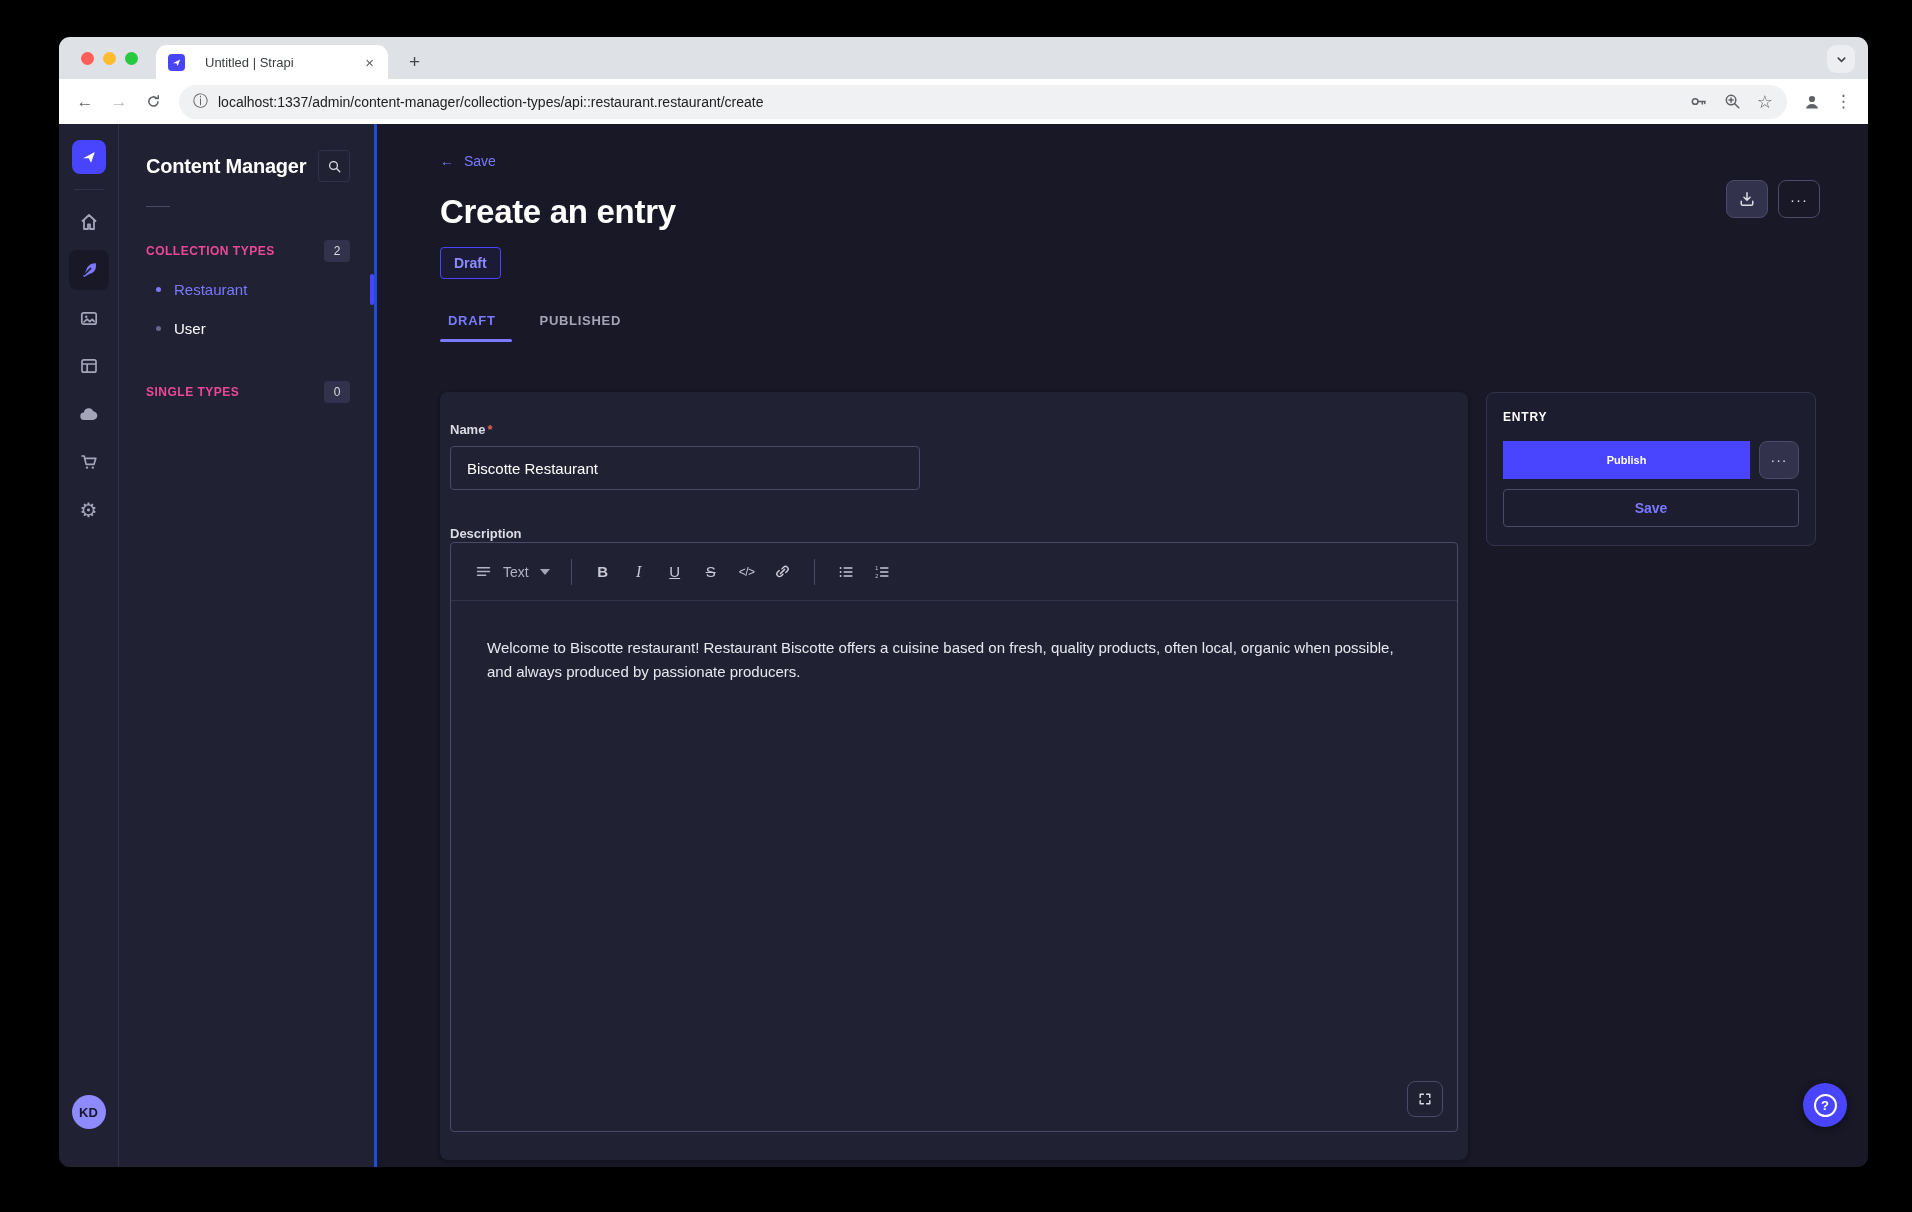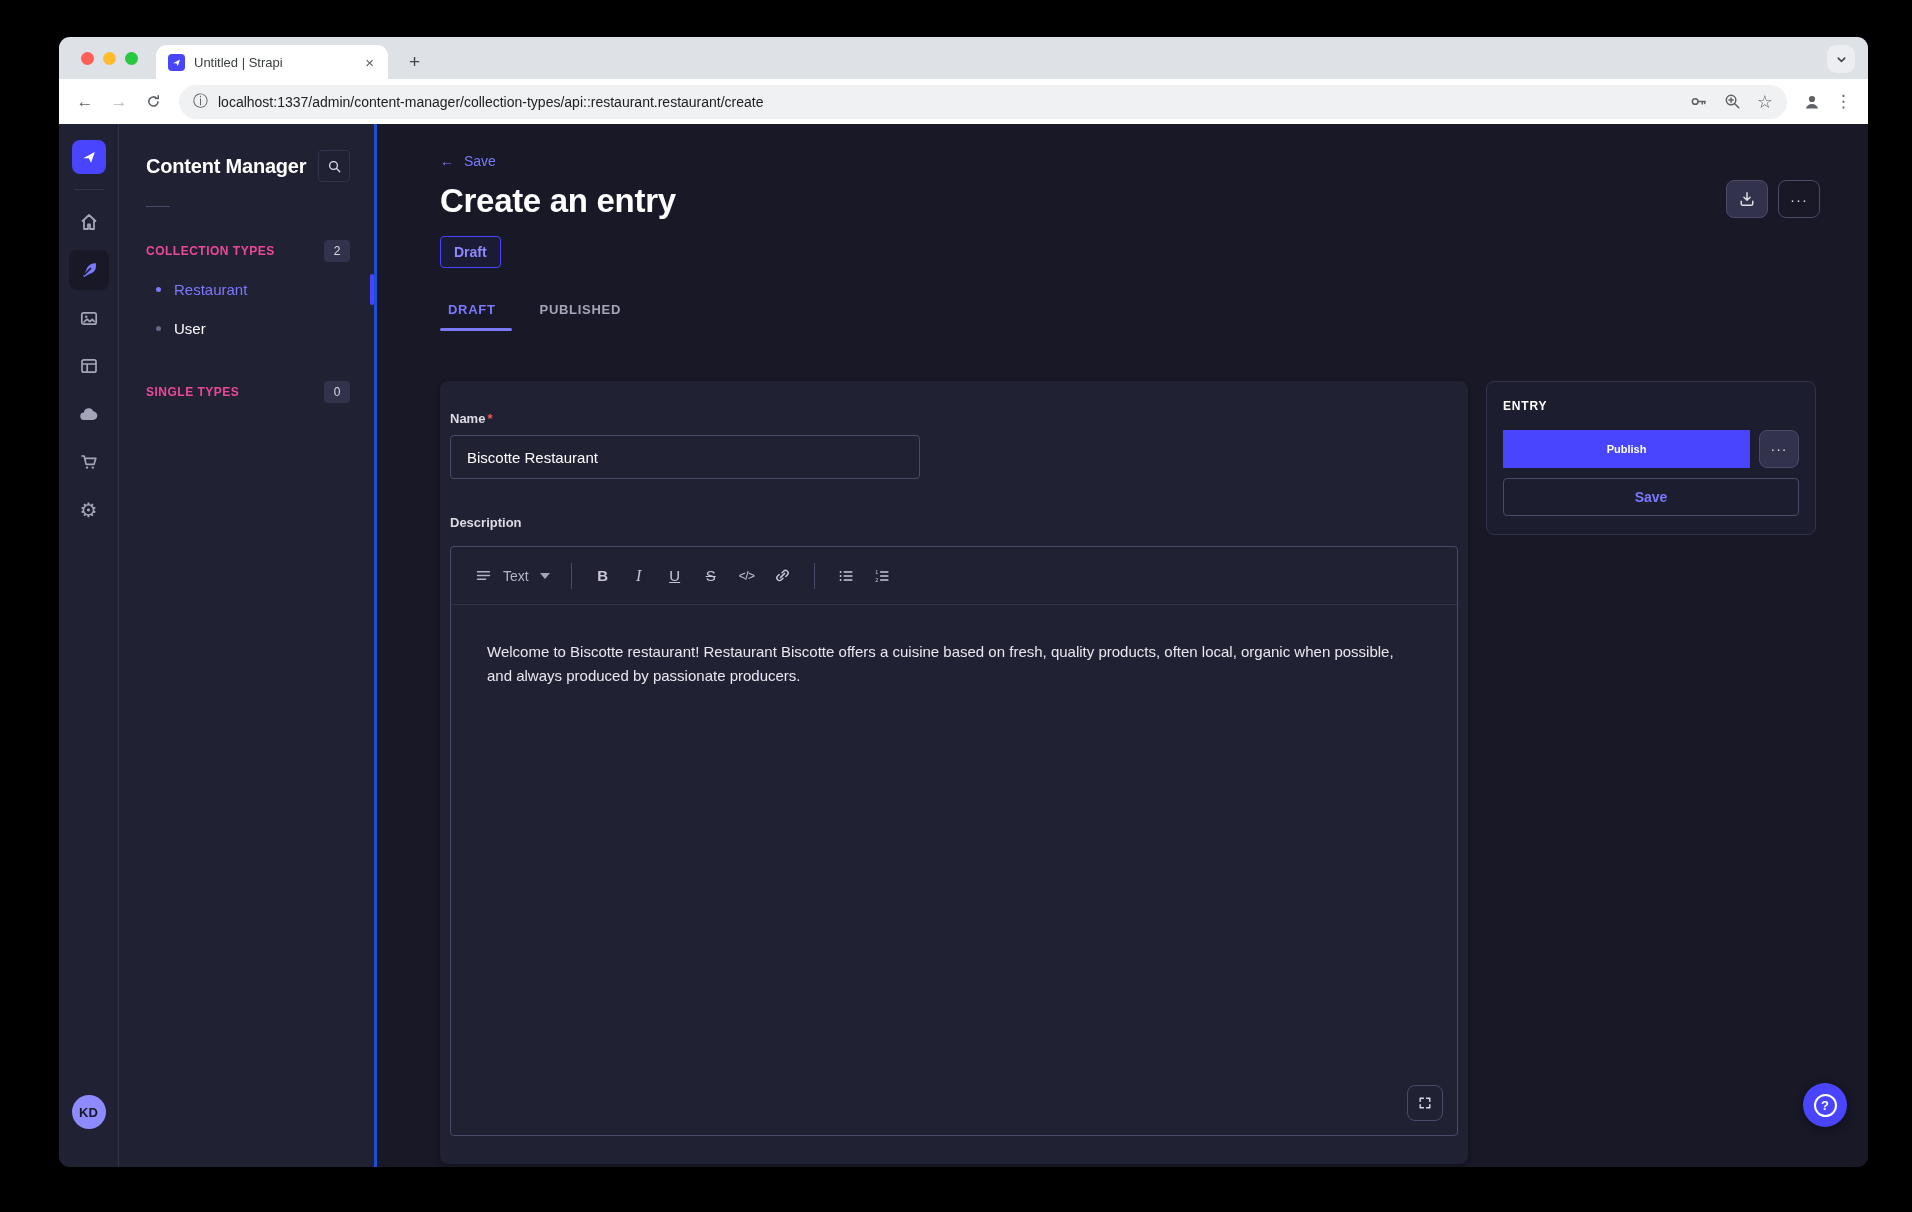--- a/index.html
+++ b/index.html
@@ -7,21 +7,21 @@
   body{background:#000;font-family:"Liberation Sans",sans-serif;position:relative;overflow:hidden}
   svg{display:block}
 
   .window{position:absolute;left:59px;top:37px;width:1809px;height:1130px;border-radius:11px;overflow:hidden;background:#181826}
 
   
   .tabstrip{height:42px;background:#dee1e6;position:relative}
   .traffic{position:absolute;left:22px;top:15px;display:flex;gap:9px}
   .dot{width:13px;height:13px;border-radius:50%}
   .dot.red{background:#ff5f57}.dot.yellow{background:#febc2e}.dot.green{background:#28c840}
-  .tab{position:absolute;left:97px;bottom:0;width:232px;height:34px;background:#fff;border-radius:11px 11px 0 0;display:flex;align-items:center;padding:0 12px;gap:9px}
+  .tab{position:absolute;left:97px;bottom:0;width:232px;height:34px;background:#fff;border-radius:11px 11px 0 0;display:flex;align-items:center;padding:0 12px;gap:20px}
   .favicon{width:17px;height:17px;border-radius:4px;background:#4945ff;display:grid;place-items:center;flex:none}
   .tab-title{font-size:13px;color:#3c4043;flex:1;white-space:nowrap;overflow:hidden}
   .tab-close{color:#5f6368;font-size:15px;line-height:1;padding:2px}
   .newtab{position:absolute;left:342px;bottom:4px;width:27px;height:27px;border-radius:50%;display:grid;place-items:center;font-size:19px;color:#45474a}
   .tab-chevron{position:absolute;right:13px;top:8px;width:28px;height:28px;background:#eceef1;border-radius:9px;display:grid;place-items:center;color:#45474a}
   .toolbar{height:45px;background:#fff;display:flex;align-items:center;padding:0 10px;gap:2px}
   .navbtn{width:32px;height:32px;border-radius:50%;display:grid;place-items:center;font-size:17px;color:#5f6368}
   .navbtn.disabled{color:#b6b9bd}
   .urlbar{flex:1;height:34px;background:#f0f1f3;border-radius:17px;display:flex;align-items:center;padding:0 14px;gap:10px;margin:0 8px}
   .info-glyph{font-size:15px;color:#5f6368}
@@ -53,38 +53,38 @@
   .count-badge{min-width:26px;height:22px;background:#32324d;border-radius:4px;color:#dcdce4;font-size:12px;display:grid;place-items:center;padding:0 7px}
   .cm-list{margin-top:8px}
   .cm-item{display:flex;align-items:center;gap:13px;padding:11px 0 11px 10px;font-size:15px;color:#fff;position:relative}
   .bullet{width:5px;height:5px;border-radius:50%;background:#666687;flex:none}
   .cm-item.active{color:#7b79ff}
   .cm-item.active .bullet{background:#7b79ff}
   .cm-item.active::after{content:'';position:absolute;right:-24px;top:4px;bottom:4px;width:4px;background:#4945ff;border-radius:2px}
 
   .main{flex:1;position:relative;padding:28px 48px 0 63px;overflow:hidden}
   .back-link{display:inline-flex;gap:10px;align-items:center;color:#7b79ff;font-size:14px}
-  .page-title{font-size:33px;font-weight:700;color:#fff;margin-top:12px;letter-spacing:-.3px}
+  .page-title{font-size:33px;font-weight:700;color:#fff;margin-top:23px;letter-spacing:-.3px}
   .hdr-actions{position:absolute;top:56px;right:48px;display:flex;gap:10px}
   .hdr-btn{width:42px;height:38px;border-radius:8px;display:grid;place-items:center;color:#dcdce4}
   .hdr-btn.filled{background:#32324d;border:1px solid #4a4a6a}
   .hdr-btn.outline{background:transparent;border:1px solid #4a4a6a;font-size:15px;letter-spacing:1px}
   .status-badge{display:inline-block;margin-top:16px;padding:7px 13px;border:1px solid #4945ff;border-radius:4px;color:#8c8aff;font-size:14px;font-weight:600;background:rgba(73,69,255,.07)}
   .tabs{display:flex;margin-top:34px}
   .tabitem{font-size:13px;font-weight:700;letter-spacing:.7px;color:#a5a5ba;padding:0 16px 14px 8px;position:relative;margin-right:20px}
   .tabitem.active{color:#7b79ff}
   .tabitem.active::after{content:'';position:absolute;left:0;right:0;bottom:0;height:3px;background:#7b79ff;border-radius:2px}
 
   .content-row{display:flex;gap:18px;margin-top:50px;align-items:flex-start}
   .form-card{width:1028px;background:#212134;border-radius:8px;padding:28px 10px;flex:none;box-shadow:0 1px 4px rgba(3,3,5,.35)}
   .field-label{font-size:13px;font-weight:700;color:#dcdce4}
   .req{color:#ee5e52;margin-left:2px}
   .text-input{margin-top:8px;width:470px;height:44px;background:#212134;border:1px solid #4a4a6a;border-radius:4px;color:#fff;font-size:15px;padding:0 16px;font-family:"Liberation Sans",sans-serif;display:block;outline:none}
   .desc-label{margin-top:36px;display:block}
-  .editor{margin-top:16px;border:1px solid #4a4a6a;border-radius:4px;overflow:hidden}
+  .editor{margin-top:1px;border:1px solid #4a4a6a;border-radius:4px;overflow:hidden}
   .ed-toolbar{height:58px;display:flex;align-items:center;padding:0 8px 0 16px;border-bottom:1px solid #32324d}
   .ed-select{display:flex;align-items:center;gap:11px;color:#b3b3c5;font-size:14px;padding:0 8px;height:36px;border-radius:4px}
   .caret{width:0;height:0;border-left:5px solid transparent;border-right:5px solid transparent;border-top:6px solid #a5a5ba}
   .ed-divider{width:1px;height:26px;background:#4a4a6a;margin:0 13px}
   .ed-btn{width:34px;height:34px;display:grid;place-items:center;color:#c7c7d6;font-size:15px;border-radius:4px;margin:0 1px}
   .ed-btn.b{font-weight:700}
   .ed-btn.i{font-style:italic;font-family:"Liberation Serif",serif;font-size:16px}
   .ed-btn.u{text-decoration:underline}
   .ed-btn.s{text-decoration:line-through}
   .ed-btn.code{font-size:12px;letter-spacing:-.5px}

